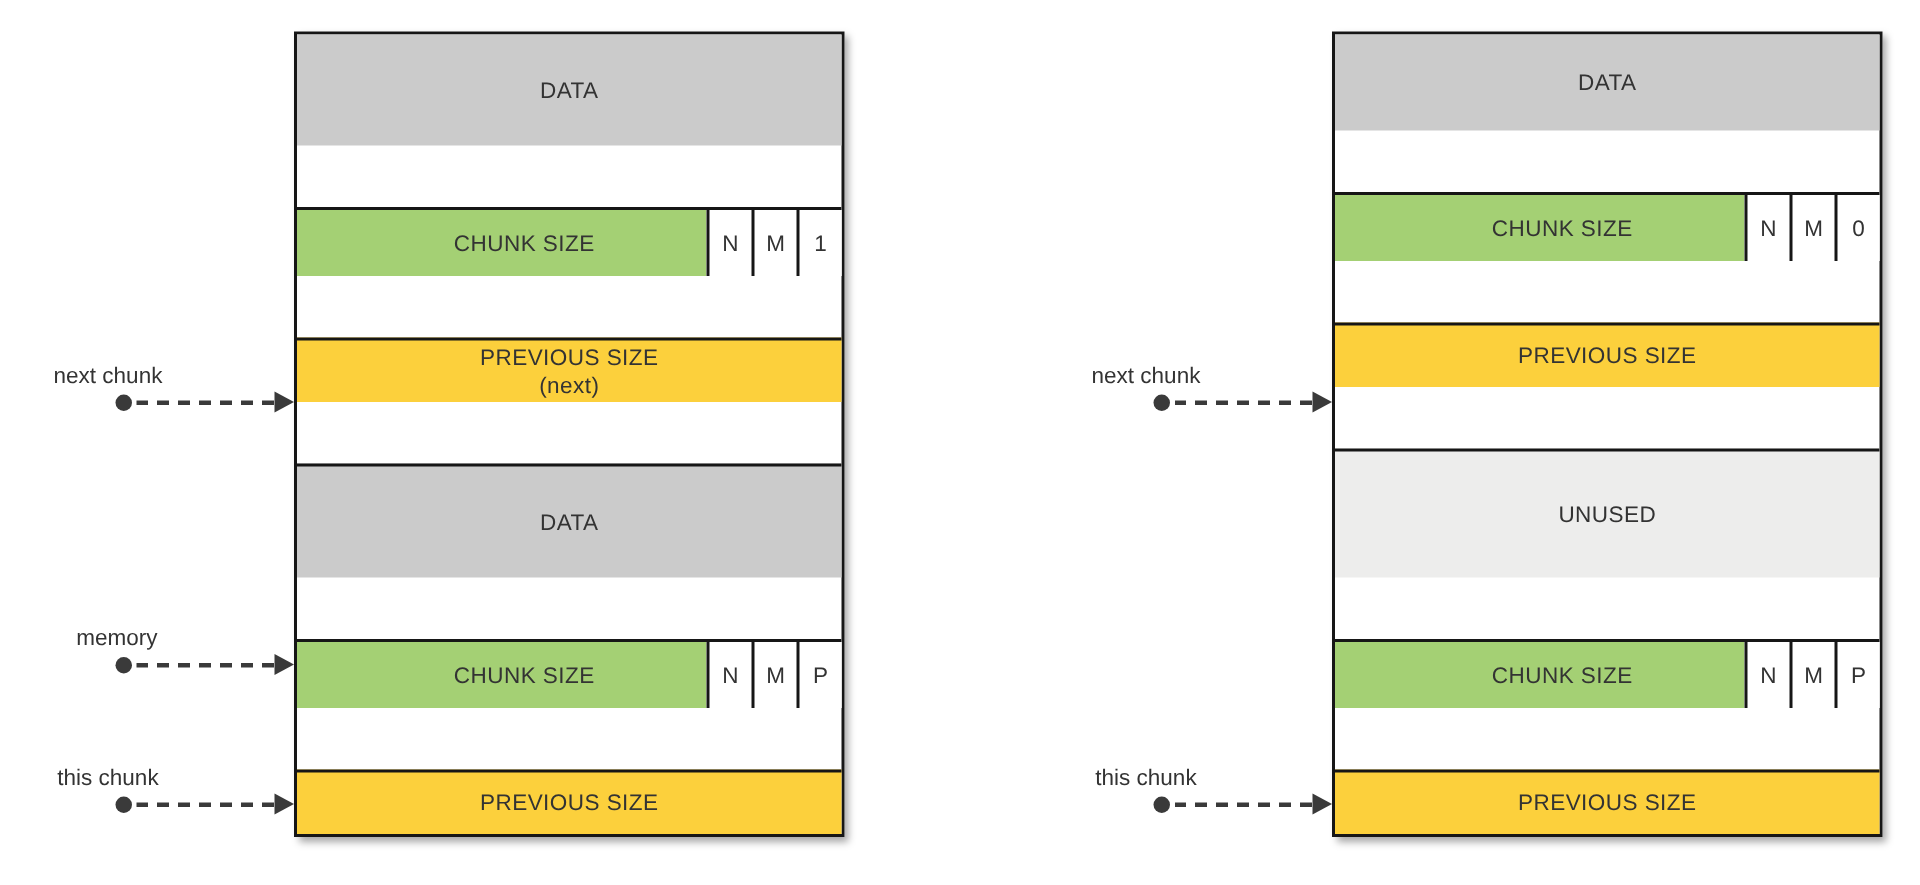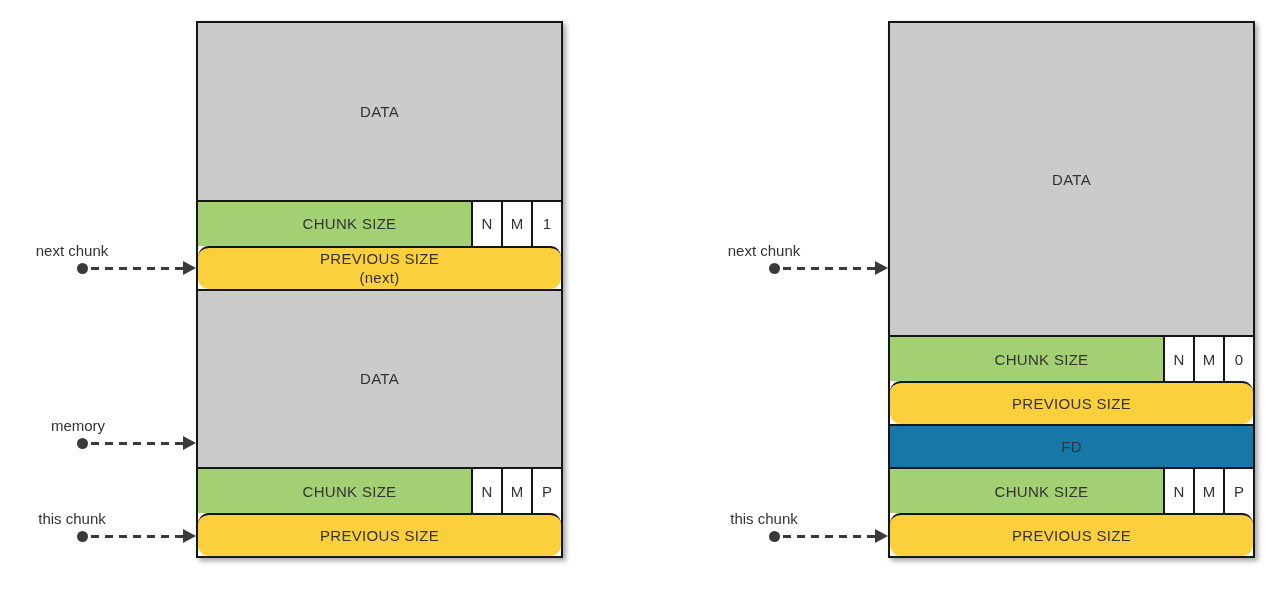--- a/index.html
+++ b/index.html
@@ -5,30 +5,31 @@
   html,body{margin:0;padding:0;}
   body{
     width:1280px;height:590px;position:relative;background:#ffffff;
     font-family:"Liberation Sans", sans-serif;color:#333;overflow:hidden;
   }
   .diagram{
     position:absolute;top:21px;width:367px;height:537px;
     box-sizing:border-box;border:2px solid #161616;background:#fff;
     display:flex;flex-direction:column;
     box-shadow:3px 3px 5px rgba(0,0,0,0.35);
+    gap:41px;
   }
   .row{
     box-sizing:border-box;border-top:2px solid #161616;
     display:flex;align-items:stretch;position:relative;flex:none;
   }
   .row:first-child{border-top:none;}
   .row-data{flex:1 1 auto;background:#cbcbcb;}
   .row-unused{height:86px;background:#ededec;}
   .row-link{height:43px;background:#1778a8;}
-  .row-prev-size{height:43px;background:#fcd03c;border-radius:11px;}
+  .row-prev-size{height:43px;background:#fcd03c;}
   .row-chunk-size{height:46px;background:#ffffff;}
   .row-center{
     flex:1;display:flex;flex-direction:column;align-items:center;justify-content:center;
     font-size:15px;letter-spacing:0.3px;color:#333;line-height:19px;
   }
   .size-cell{
     flex:1;display:flex;align-items:center;justify-content:center;
     background:#a4d074;font-size:15px;letter-spacing:0.3px;color:#333;padding-left:30px;
   }
   .flag-cell{
@@ -128,23 +129,23 @@
       </div>
       <div class="flag-cell">
         <span>0</span>
       </div>
     </div>
     <div class="row row-prev-size">
       <div class="row-center">
         <span>PREVIOUS SIZE</span>
       </div>
     </div>
-    <div class="row row-link">
+    <div class="row row-unused">
       <div class="row-center">
-        <span>FD</span>
+        <span>UNUSED</span>
       </div>
     </div>
     <div class="row row-chunk-size">
       <div class="size-cell">
         <span>CHUNK SIZE</span>
       </div>
       <div class="flag-cell">
         <span>N</span>
       </div>
       <div class="flag-cell">

